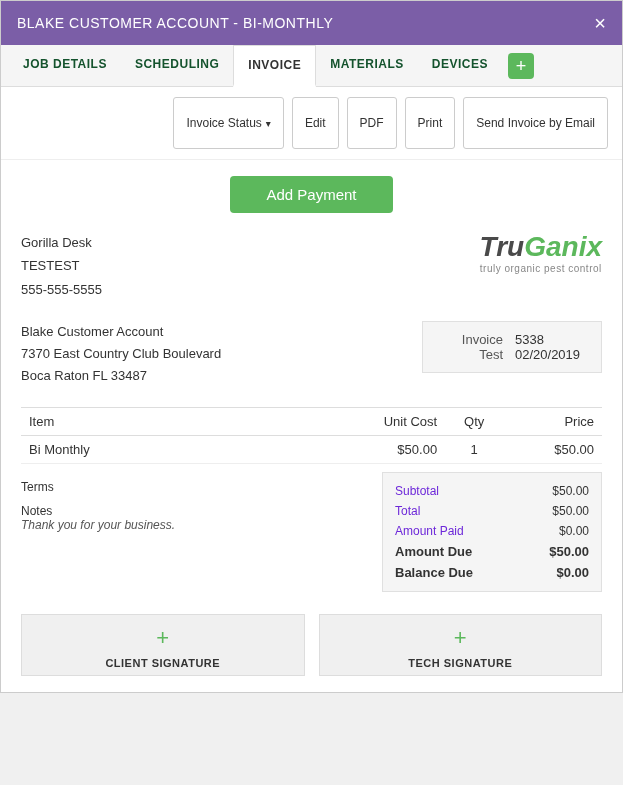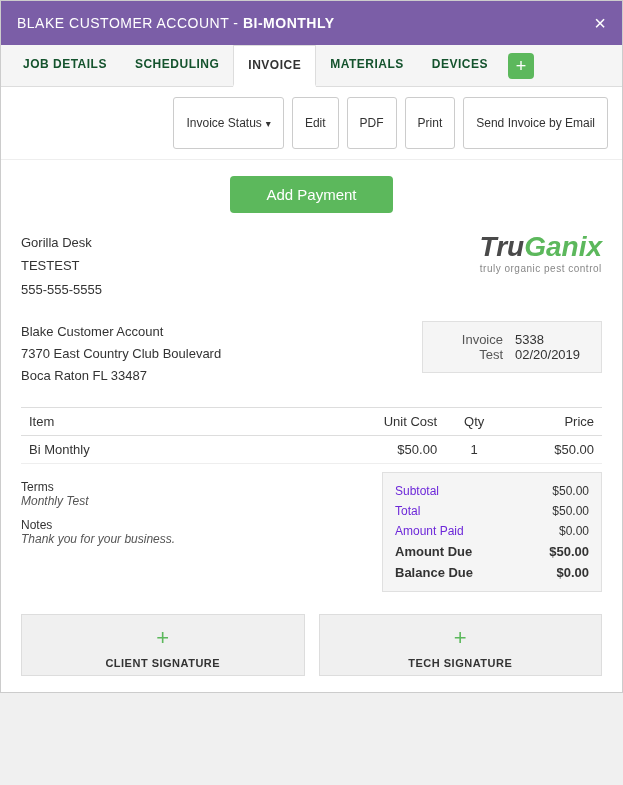--- a/index.html
+++ b/index.html
@@ -3,21 +3,21 @@
   <meta charset="utf-8">
   <style>
     * { box-sizing: border-box; margin: 0; padding: 0; }
     body { font-family: Arial, sans-serif; font-size: 13px; background: #f0f0f0; display: flex; justify-content: center; align-items: flex-start; }
     .modal { width: 623px; background: #fff; border: 1px solid #ccc; box-shadow: 0 4px 16px rgba(0,0,0,0.3); }
 
     
     .modal-header { background: #7b5ea7; color: #fff; padding: 12px 16px; display: flex; justify-content: space-between; align-items: center; }
     .modal-header-title { font-size: 14px; letter-spacing: 0.5px; }
     .modal-header-title span { font-weight: normal; }
-    .modal-header-title strong { font-weight: bold; }
+    .modal-header-title strong { font-weight: normal; }
     .close-btn { background: none; border: none; color: #fff; font-size: 20px; cursor: pointer; line-height: 1; }
 
     
     .tabs { background: #f5f5f5; border-bottom: 1px solid #ddd; display: flex; align-items: center; padding: 0 8px; gap: 0; }
     .tab { padding: 12px 14px; font-size: 12px; font-weight: bold; color: #14532d; cursor: pointer; border-bottom: 3px solid transparent; letter-spacing: 0.5px; text-transform: uppercase; }
     .tab.active { background: #fff; color: #333; border-bottom: 3px solid #fff; border-top: 1px solid #ddd; border-left: 1px solid #ddd; border-right: 1px solid #ddd; margin-bottom: -1px; }
     .tab-add { background: #5cb85c; color: #fff; border: none; border-radius: 4px; width: 26px; height: 26px; font-size: 18px; cursor: pointer; margin-left: 6px; display: flex; align-items: center; justify-content: center; line-height: 1; }
 
     
     .toolbar { padding: 10px 14px; display: flex; align-items: center; gap: 8px; border-bottom: 1px solid #eee; background: #fff; }
@@ -163,21 +163,20 @@
           <td class="col-cost" style="text-align:right">$50.00</td>
           <td class="col-qty" style="text-align:center">1</td>
           <td class="col-price" style="text-align:right">$50.00</td>
         </tr>
       </tbody>
     </table>
 
     <div class="bottom-row">
       <div class="terms-notes">
         <div class="label">Terms</div>
-        <div class="value">Monthly Test</div>
         <div class="label" style="margin-top:10px">Notes</div>
         <div class="value">Thank you for your business.</div>
       </div>
       <div class="totals-box">
         <div class="totals-row">
           <span class="t-label">Subtotal</span>
           <span class="t-value">$50.00</span>
         </div>
         <div class="totals-row">
           <span class="t-label">Total</span>

